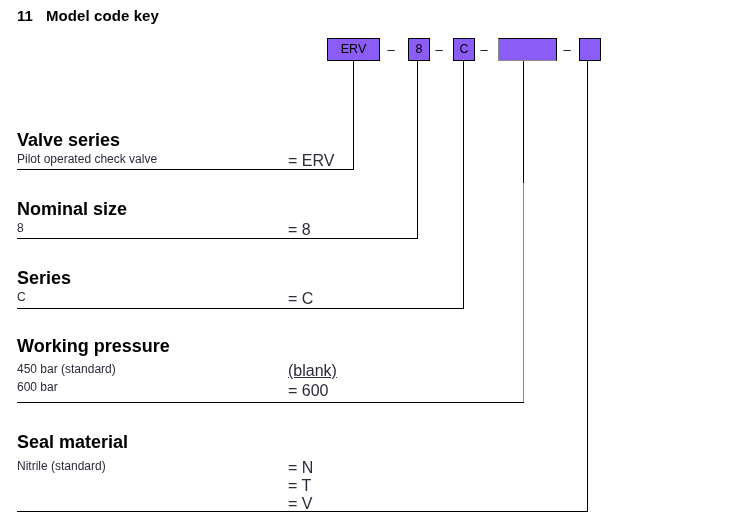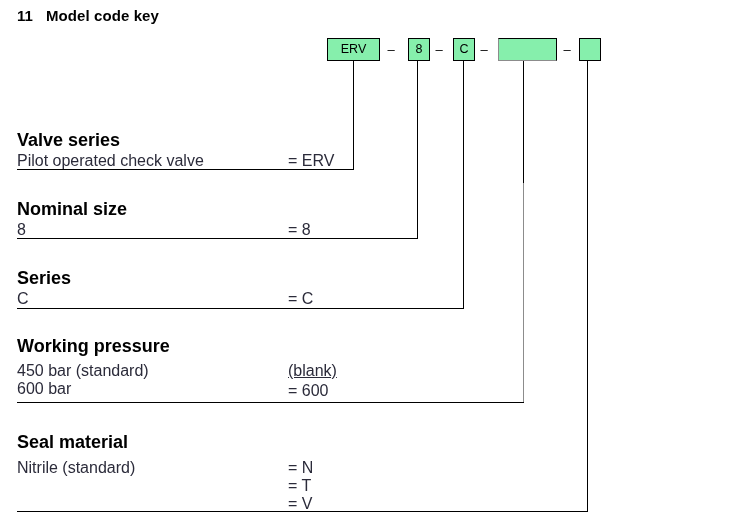--- a/index.html
+++ b/index.html
@@ -40,21 +40,21 @@
     left: 327px;
     top: 38px;
     height: 23px;
   }
   .code-box {
     position: absolute;
     top: 0;
     height: 23px;
     box-sizing: border-box;
     border: 1px solid #000000;
-    background: #86efac;
+    background: #8b5cf6;
     font-size: 12.5px;
     line-height: 21px;
     text-align: center;
     color: #000000;
   }
   .code-box.soft {
     border-left-color: #8c8c8c;
     border-bottom-color: #8c8c8c;
   }
   .code-sep {
@@ -88,21 +88,21 @@
     position: absolute;
     left: 17px;
     font-size: 18px;
     font-weight: bold;
     color: #000000;
     white-space: pre;
   }
   .sec-item {
     position: absolute;
     left: 17px;
-    font-size: 16px;
+    font-size: 12px;
     color: #2b2b3a;
     white-space: pre;
   }
   .sec-val {
     position: absolute;
     left: 288px;
     font-size: 16px;
     color: #2b2b3a;
     white-space: pre;
   }

